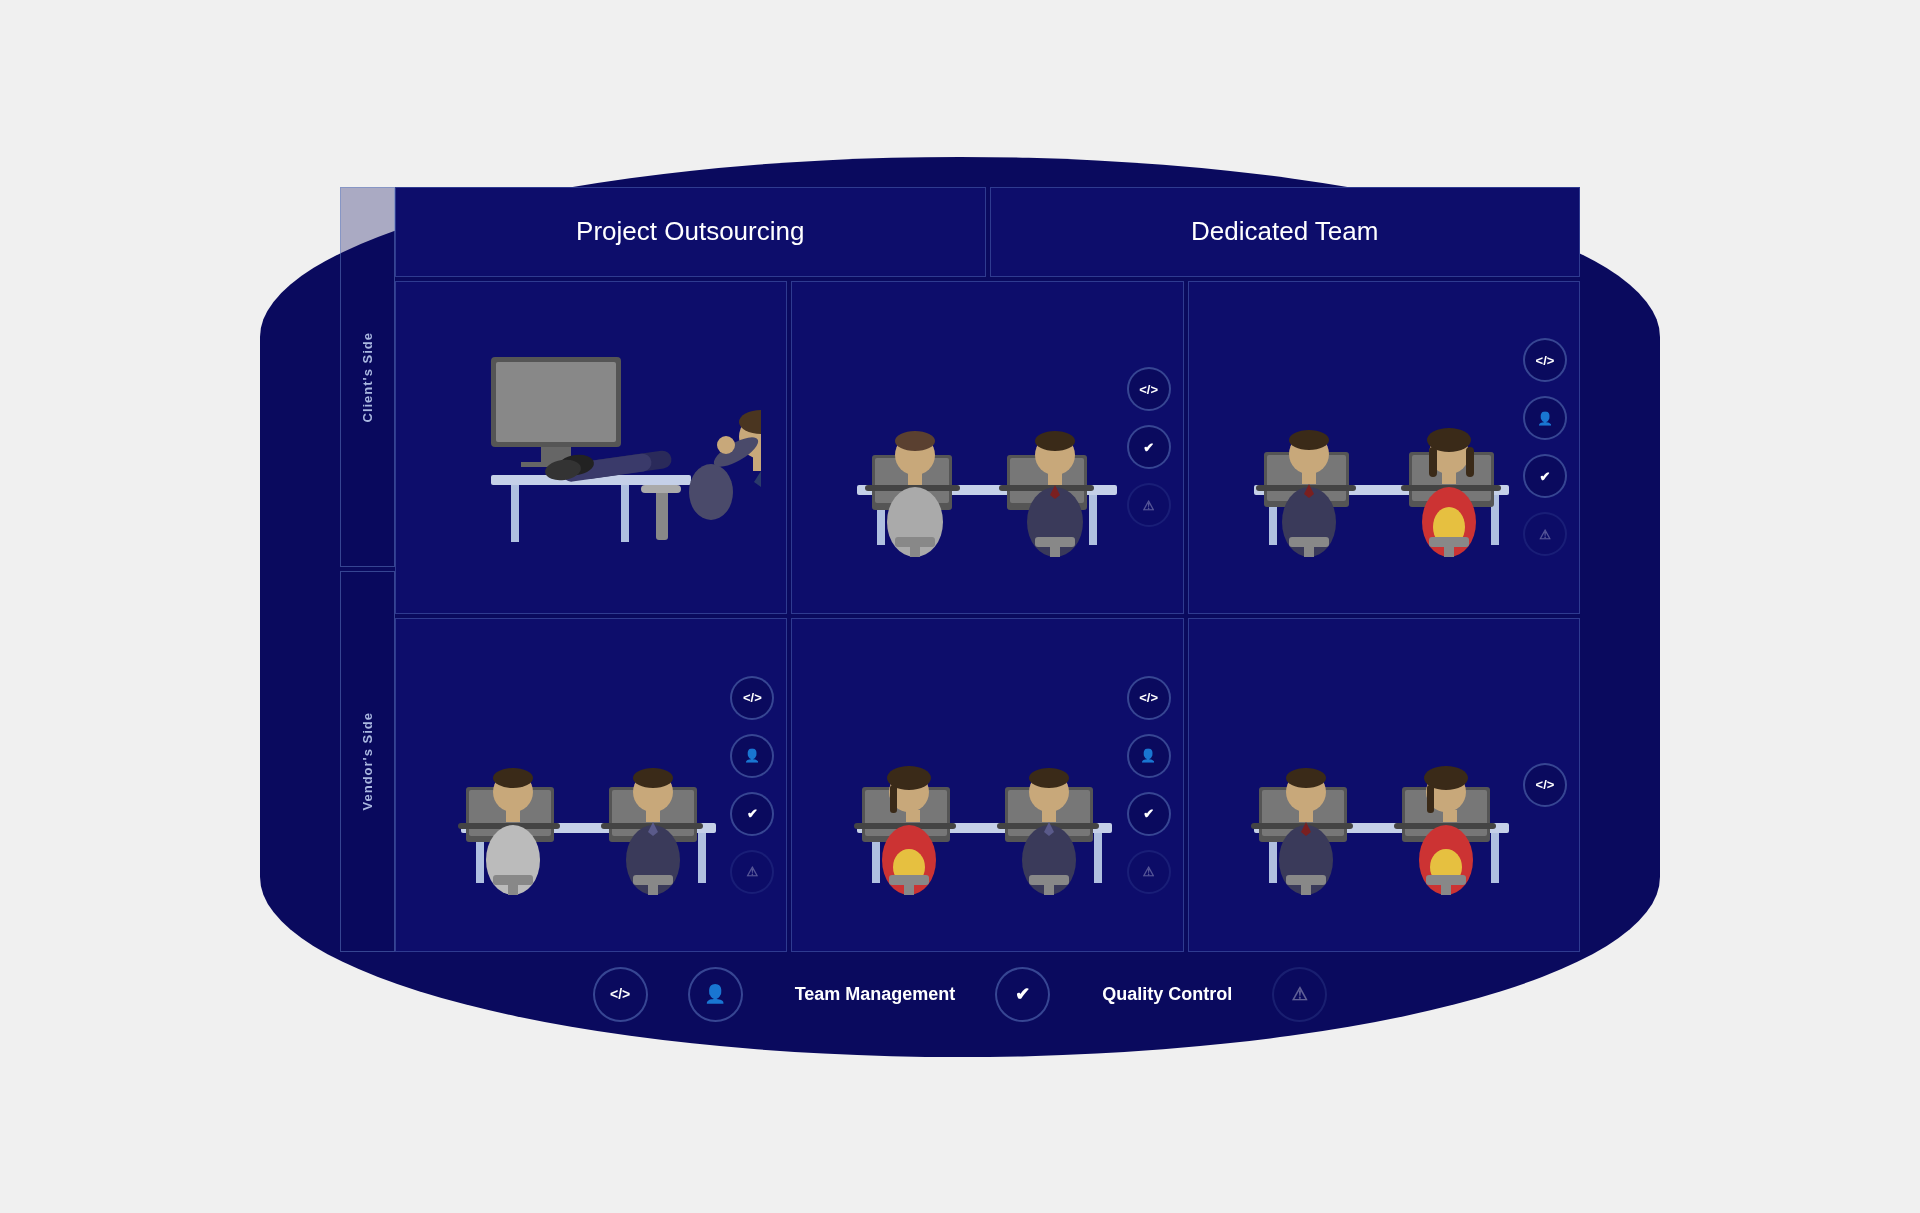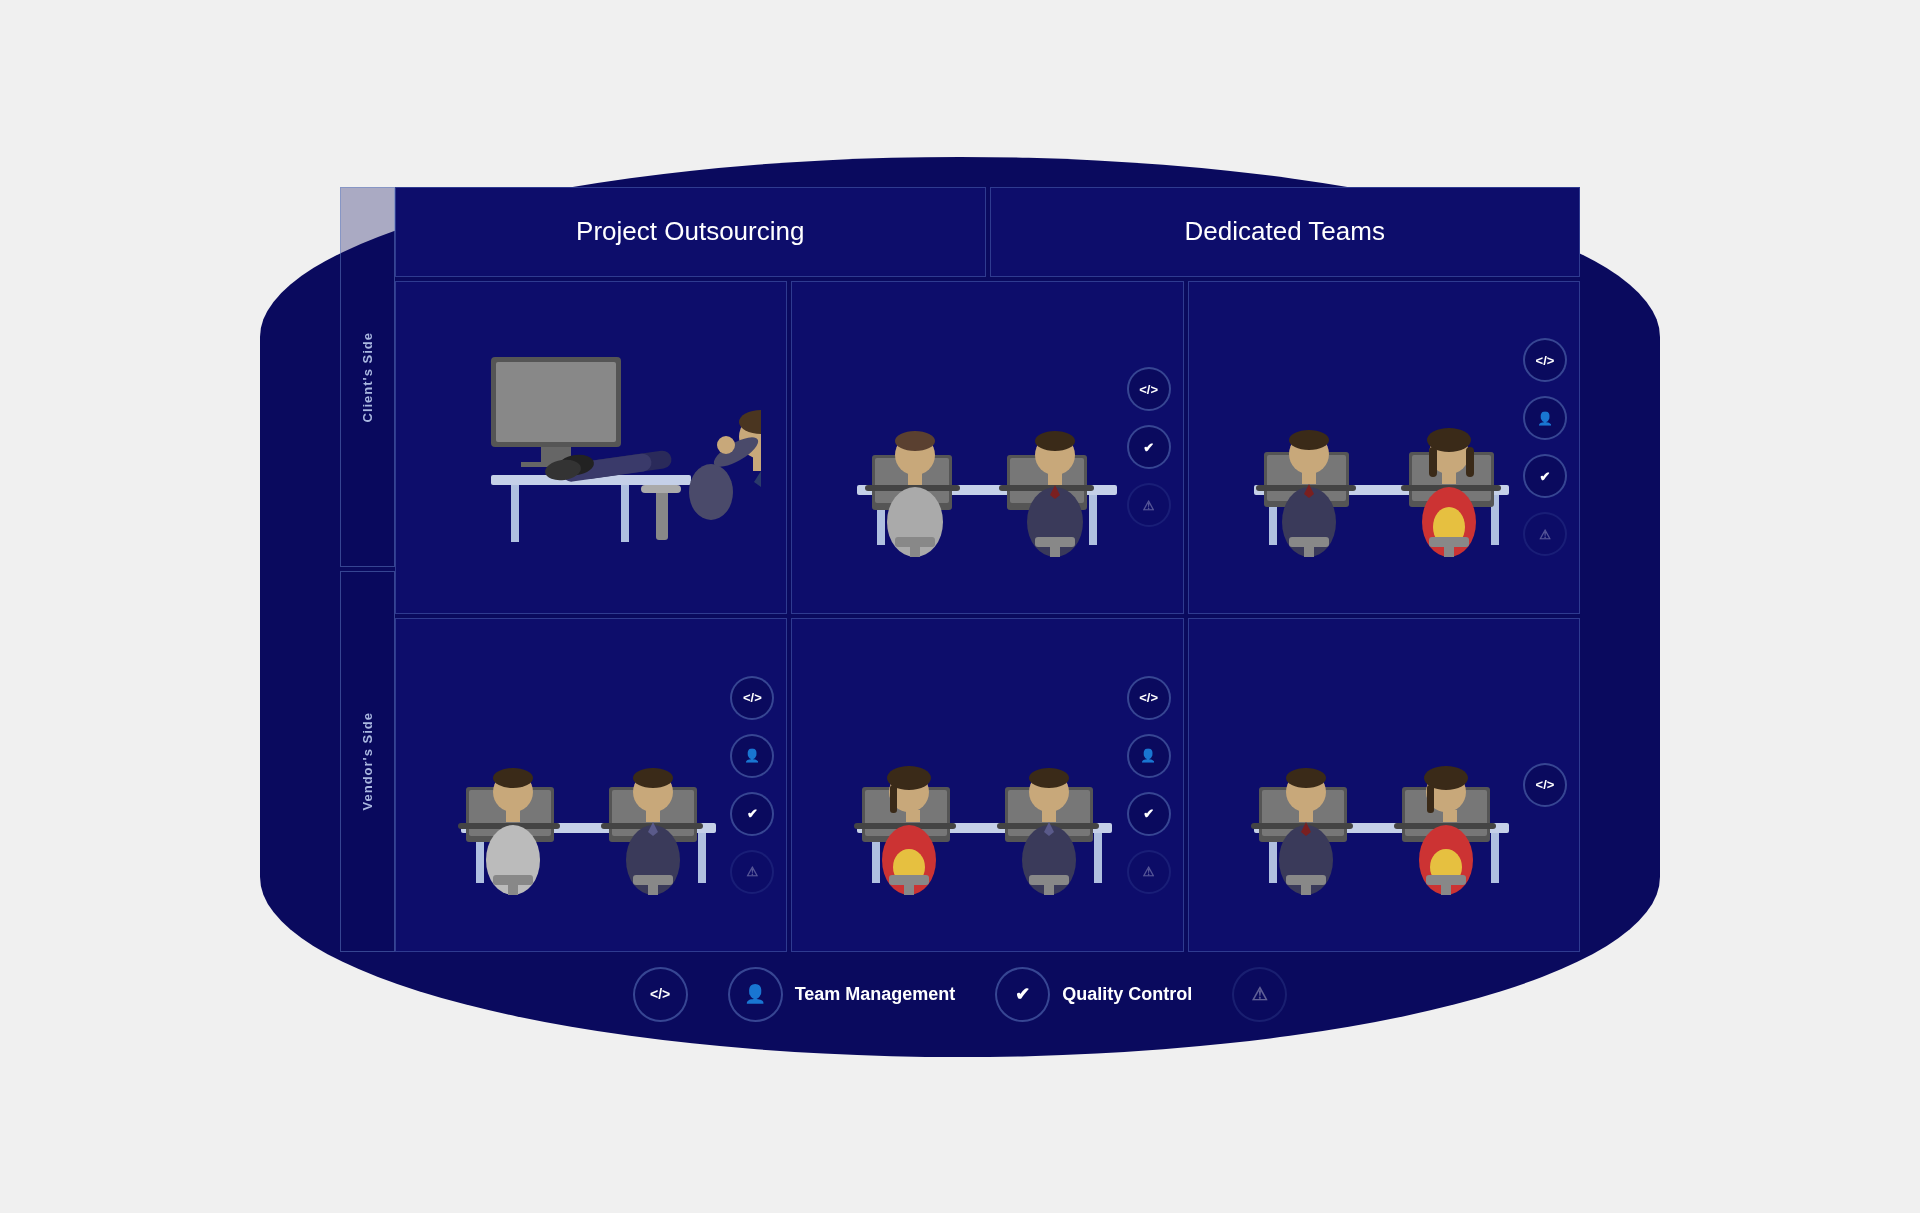--- a/index.html
+++ b/index.html
@@ -177,20 +177,21 @@
       justify-content: center;
       color: white;
       font-size: 18px;
       font-weight: bold;
     }
 
     .legend-text {
       color: white;
       font-size: 18px;
       font-weight: 600;
+      margin-left: 40px;
     }
   </style>
 </head>
 <body>
 
 <div class="outer-container">
 
   <div class="main-grid-wrapper">
 
     <div class="side-label-container">
@@ -202,21 +203,21 @@
       </div>
     </div>
 
     <div class="grid-content">
 
       <div class="header-row">
         <div class="header-cell">
           <h2>Project Outsourcing</h2>
         </div>
         <div class="header-cell">
-          <h2>Dedicated Teams</h2>
+          <h2>Dedicated Team</h2>
         </div>
       </div>
 
       <div class="content-rows">
 
         <div class="content-row">
 
           <div class="content-cell">
             <div class="illustration">
               <svg width="340" height="220" viewBox="0 0 340 220">

